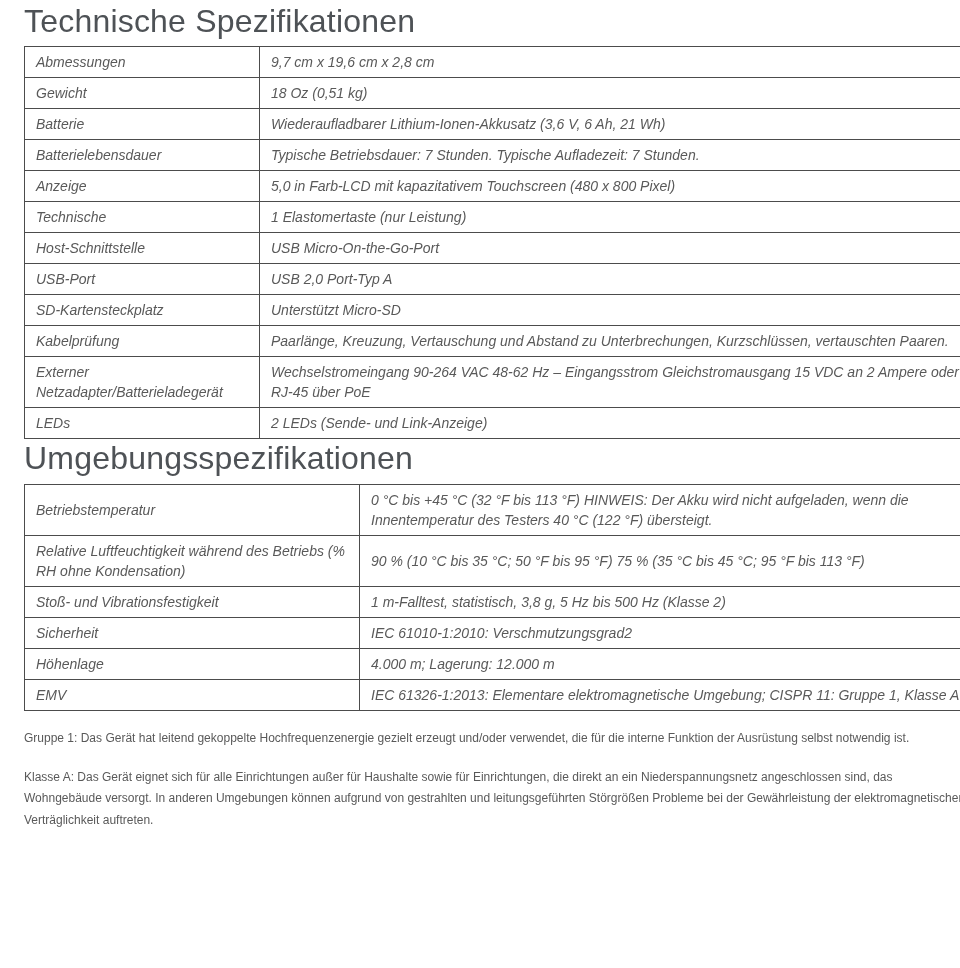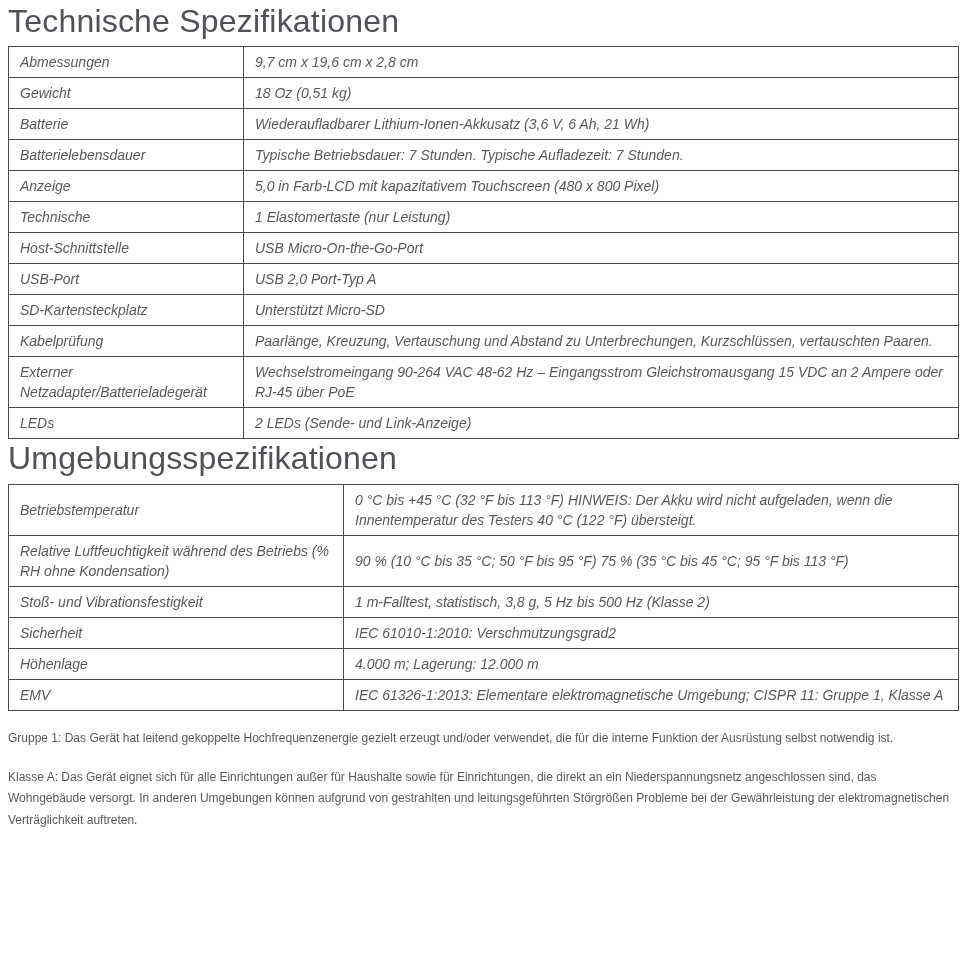--- a/index.html
+++ b/index.html
@@ -8,21 +8,21 @@
     --border-color:#4c4c4c;
     --bg-color:#ffffff;
   }
   *{box-sizing:border-box;}
   html,body{margin:0;padding:0;background:var(--bg-color);}
   body{
     width:960px;
     font-family:"Liberation Sans","DejaVu Sans",sans-serif;
     color:var(--text-color);
   }
-  .page{padding:2px 0 14px 8px;}
+  .page{padding:2px 0 14px 24px;}
   h1.section-title{
     font-size:32px;
     font-weight:400;
     color:var(--heading-color);
     margin:0 0 6px 0;
     line-height:38px;
     letter-spacing:0.2px;
   }
   h1.section-title.second{
     margin-bottom:7px;

